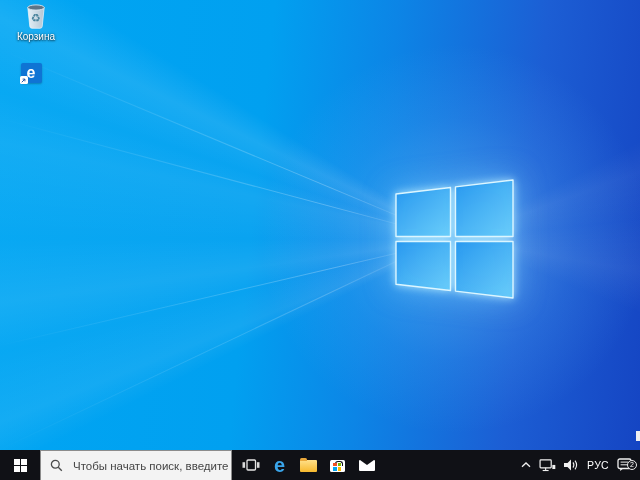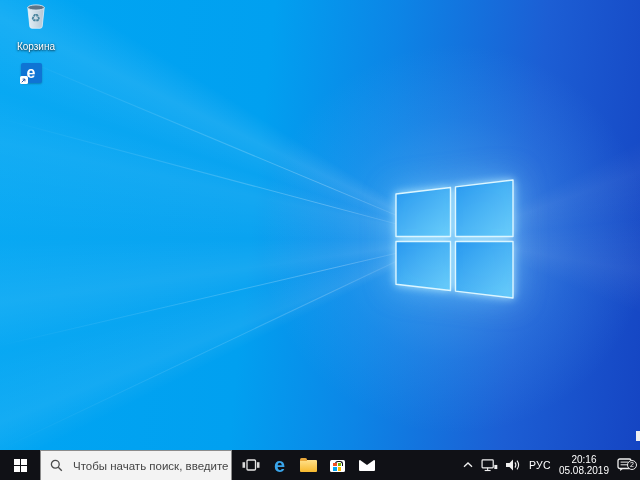--- a/index.html
+++ b/index.html
@@ -28,21 +28,21 @@
   .beam3{left:0;top:345px;width:472px;transform:rotate(-13.1deg);}
   .beam4{left:0;top:449px;width:504px;transform:rotate(-25.4deg);opacity:.8;}
   .win-logo{position:absolute;left:396px;top:180px;overflow:visible;
     filter:drop-shadow(0 0 4px rgba(190,240,255,.85)) drop-shadow(0 0 14px rgba(120,205,255,.55));}
   .artifact{position:absolute;right:0;top:431px;width:4px;height:10px;background:#f0f0f0;}
 
   
   .desk-icon{position:absolute;display:flex;flex-direction:column;align-items:center;cursor:default;}
   .desk-icon-bin{left:6px;top:3px;width:60px;}
   .desk-icon-edge{left:2px;top:63px;width:58px;}
-  .desk-label{margin-top:12px;font-size:10px;line-height:11px;color:#fff;text-align:center;
+  .desk-label{margin-top:2px;font-size:10px;line-height:11px;color:#fff;text-align:center;
     text-shadow:0 1px 2px rgba(0,0,0,.7),0 0 3px rgba(0,0,0,.4);}
   .edge-tile{position:relative;width:21px;height:20px;background:#0f74d4;border-radius:2px;
     display:flex;align-items:center;justify-content:center;box-shadow:0 1px 2px rgba(0,0,0,.25);}
   .edge-tile .e-glyph{color:#fff;font-size:16px;font-weight:700;line-height:16px;}
   .shortcut-badge{position:absolute;left:-1px;bottom:-1px;width:8px;height:8px;background:#fff;
     border-radius:1.5px;display:flex;align-items:center;justify-content:center;}
 
   
   .taskbar{position:absolute;left:0;bottom:0;width:640px;height:30px;background:#101116;
     display:flex;align-items:stretch;color:#fff;}
@@ -201,24 +201,20 @@
     </button>
     <button class="tb-btn">
       <svg viewBox="0 0 15 12" width="15" height="12">
         <polygon points="0,4 3.5,4 7,0.5 7,11.5 3.5,8 0,8" fill="#f0f0f0"></polygon>
         <path d="M9,3.4 q1.8,2.6 0,5.2 M11,1.6 q3.2,4.4 0,8.8" stroke="#f0f0f0" stroke-width="1.1" fill="none"></path>
       </svg>
     </button>
     <button class="tb-btn">
       <span class="lang">РУС</span>
     </button>
-    <button class="tb-btn clock">
-      <span>20:16</span>
-      <span>05.08.2019</span>
-    </button>
     <button class="tb-btn">
       <span class="action-wrap">
         <svg viewBox="0 0 16 14" width="16" height="14">
           <rect x="1" y="1" width="13" height="9.5" rx="1.8" stroke="#f0f0f0" stroke-width="1.3" fill="none"></rect>
           <path d="M3.2,10.5 L3.2,13 L6.2,10.5" fill="#f0f0f0"></path>
           <line x1="3.6" y1="4.1" x2="11.4" y2="4.1" stroke="#f0f0f0" stroke-width="1"></line>
           <line x1="3.6" y1="6.8" x2="11.4" y2="6.8" stroke="#f0f0f0" stroke-width="1"></line>
         </svg>
         <span class="badge">2</span>
       </span>

